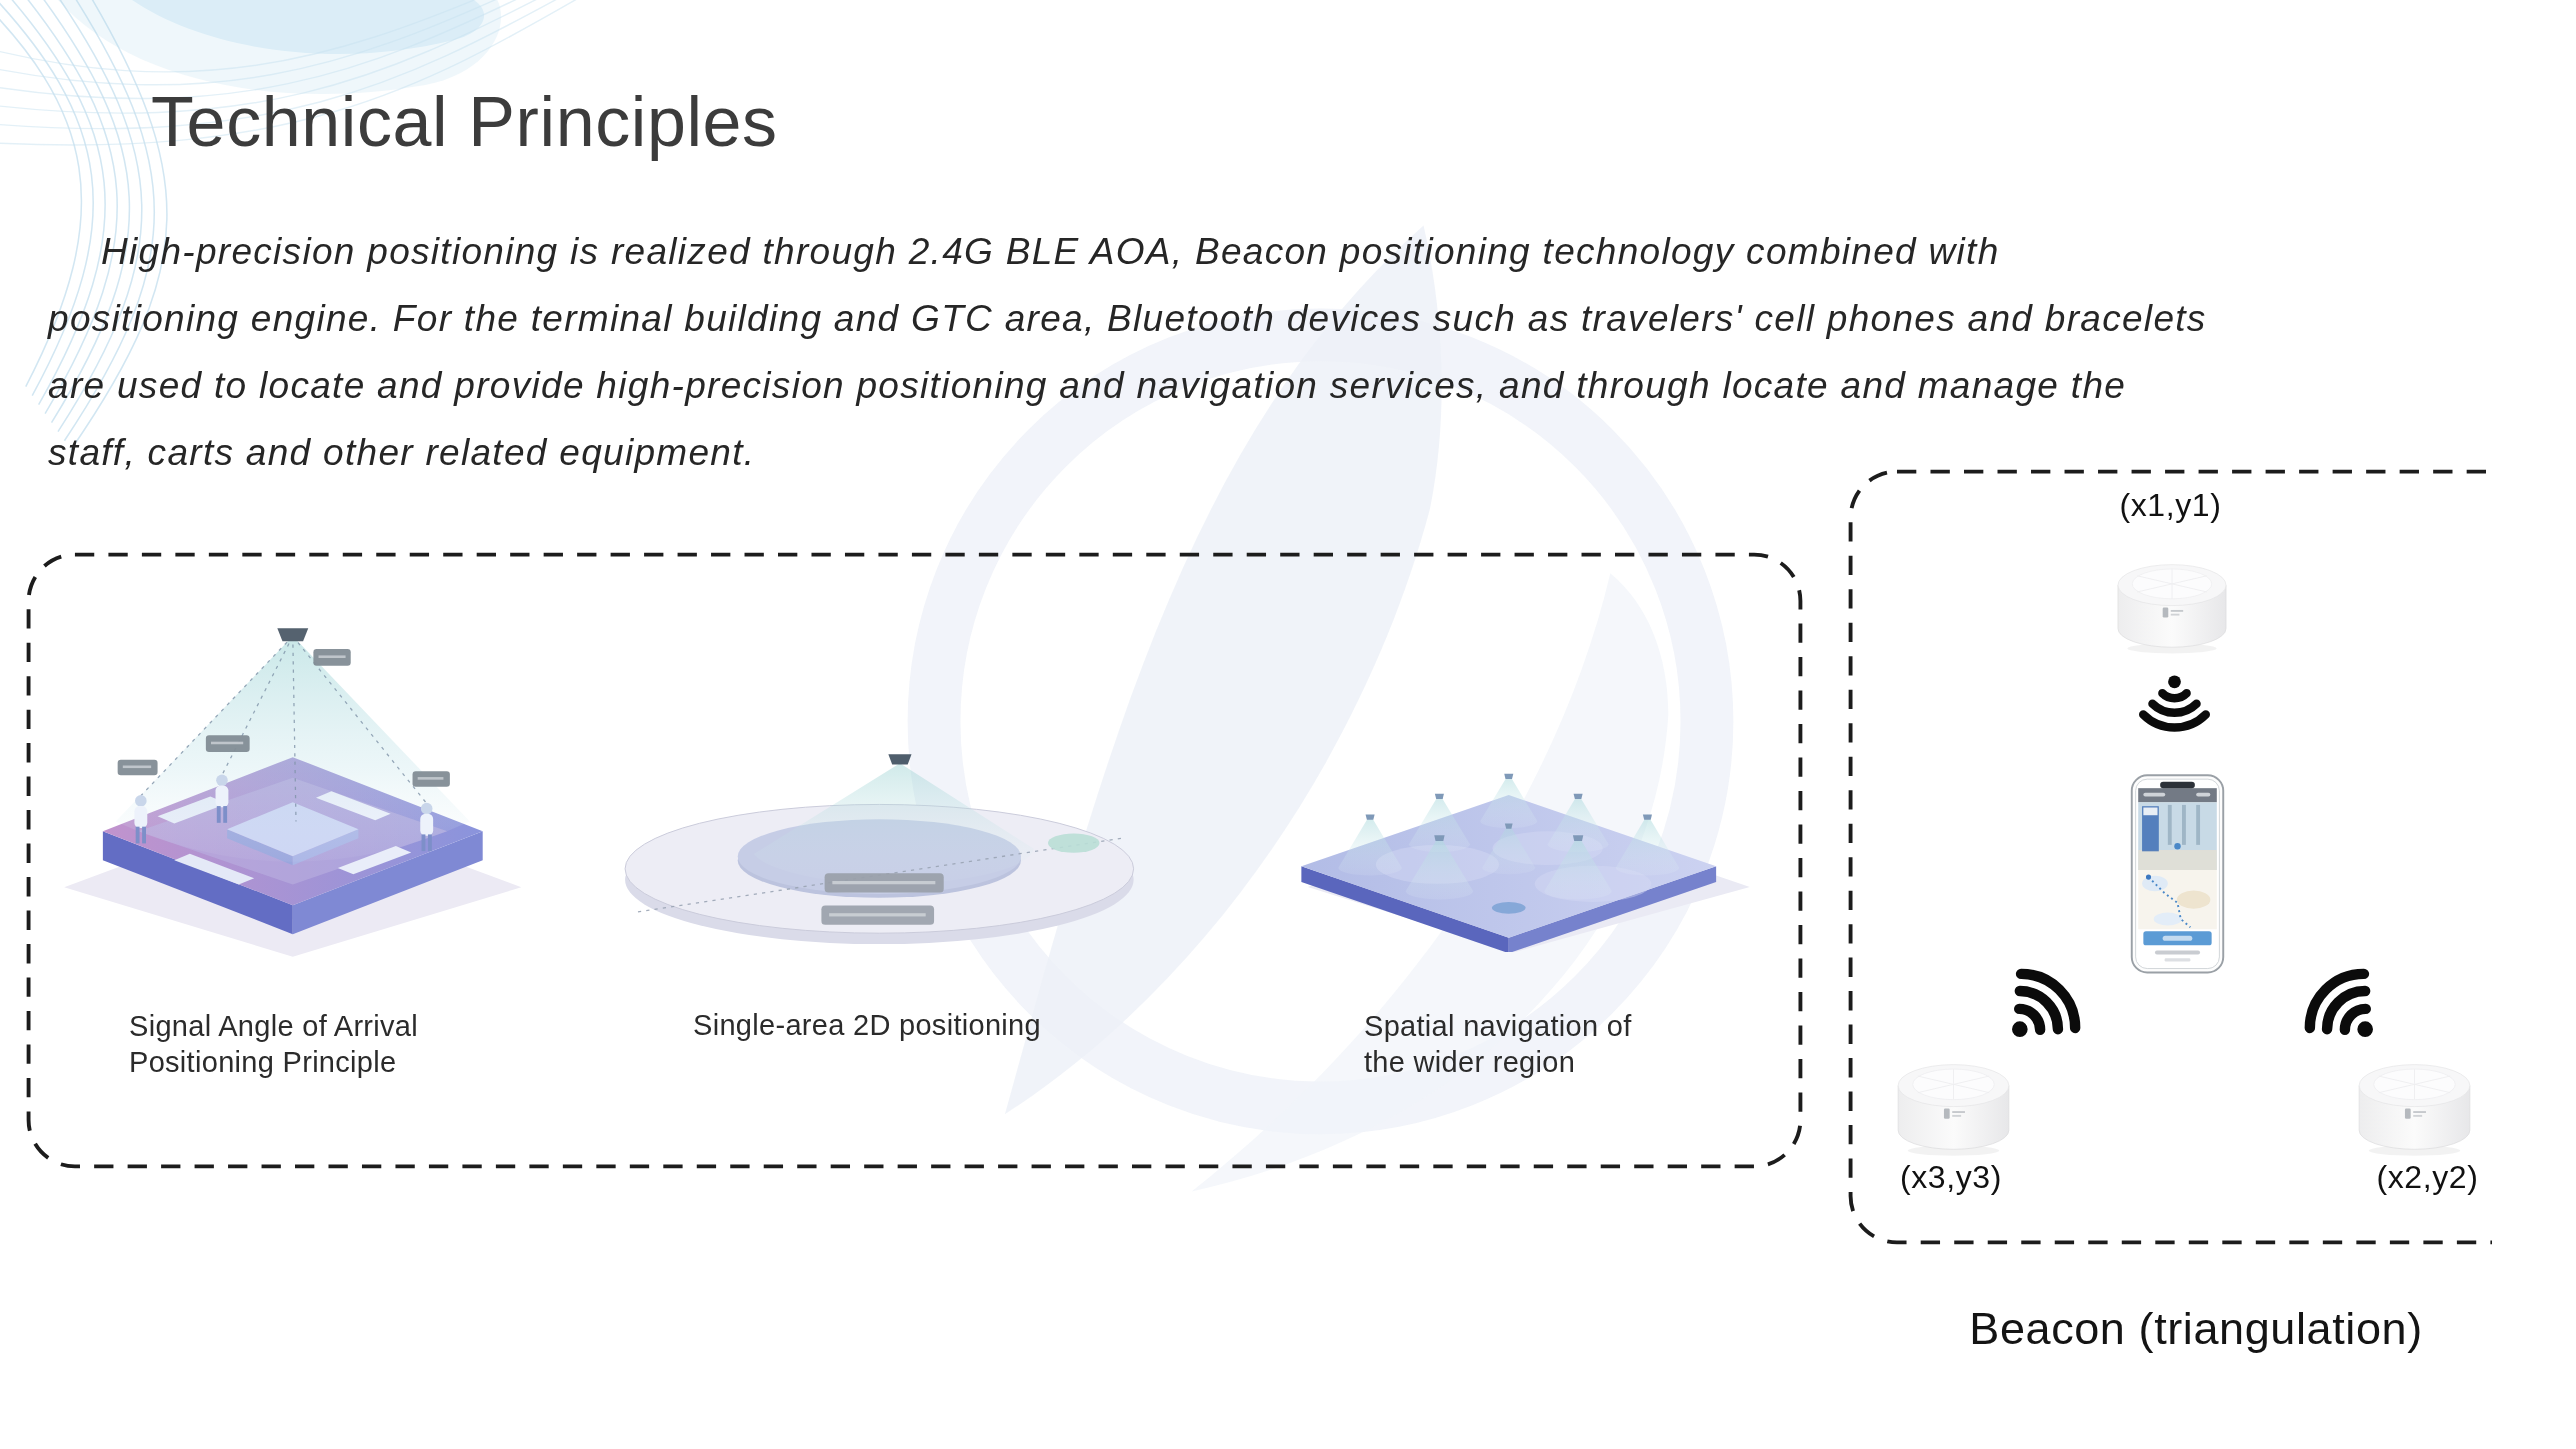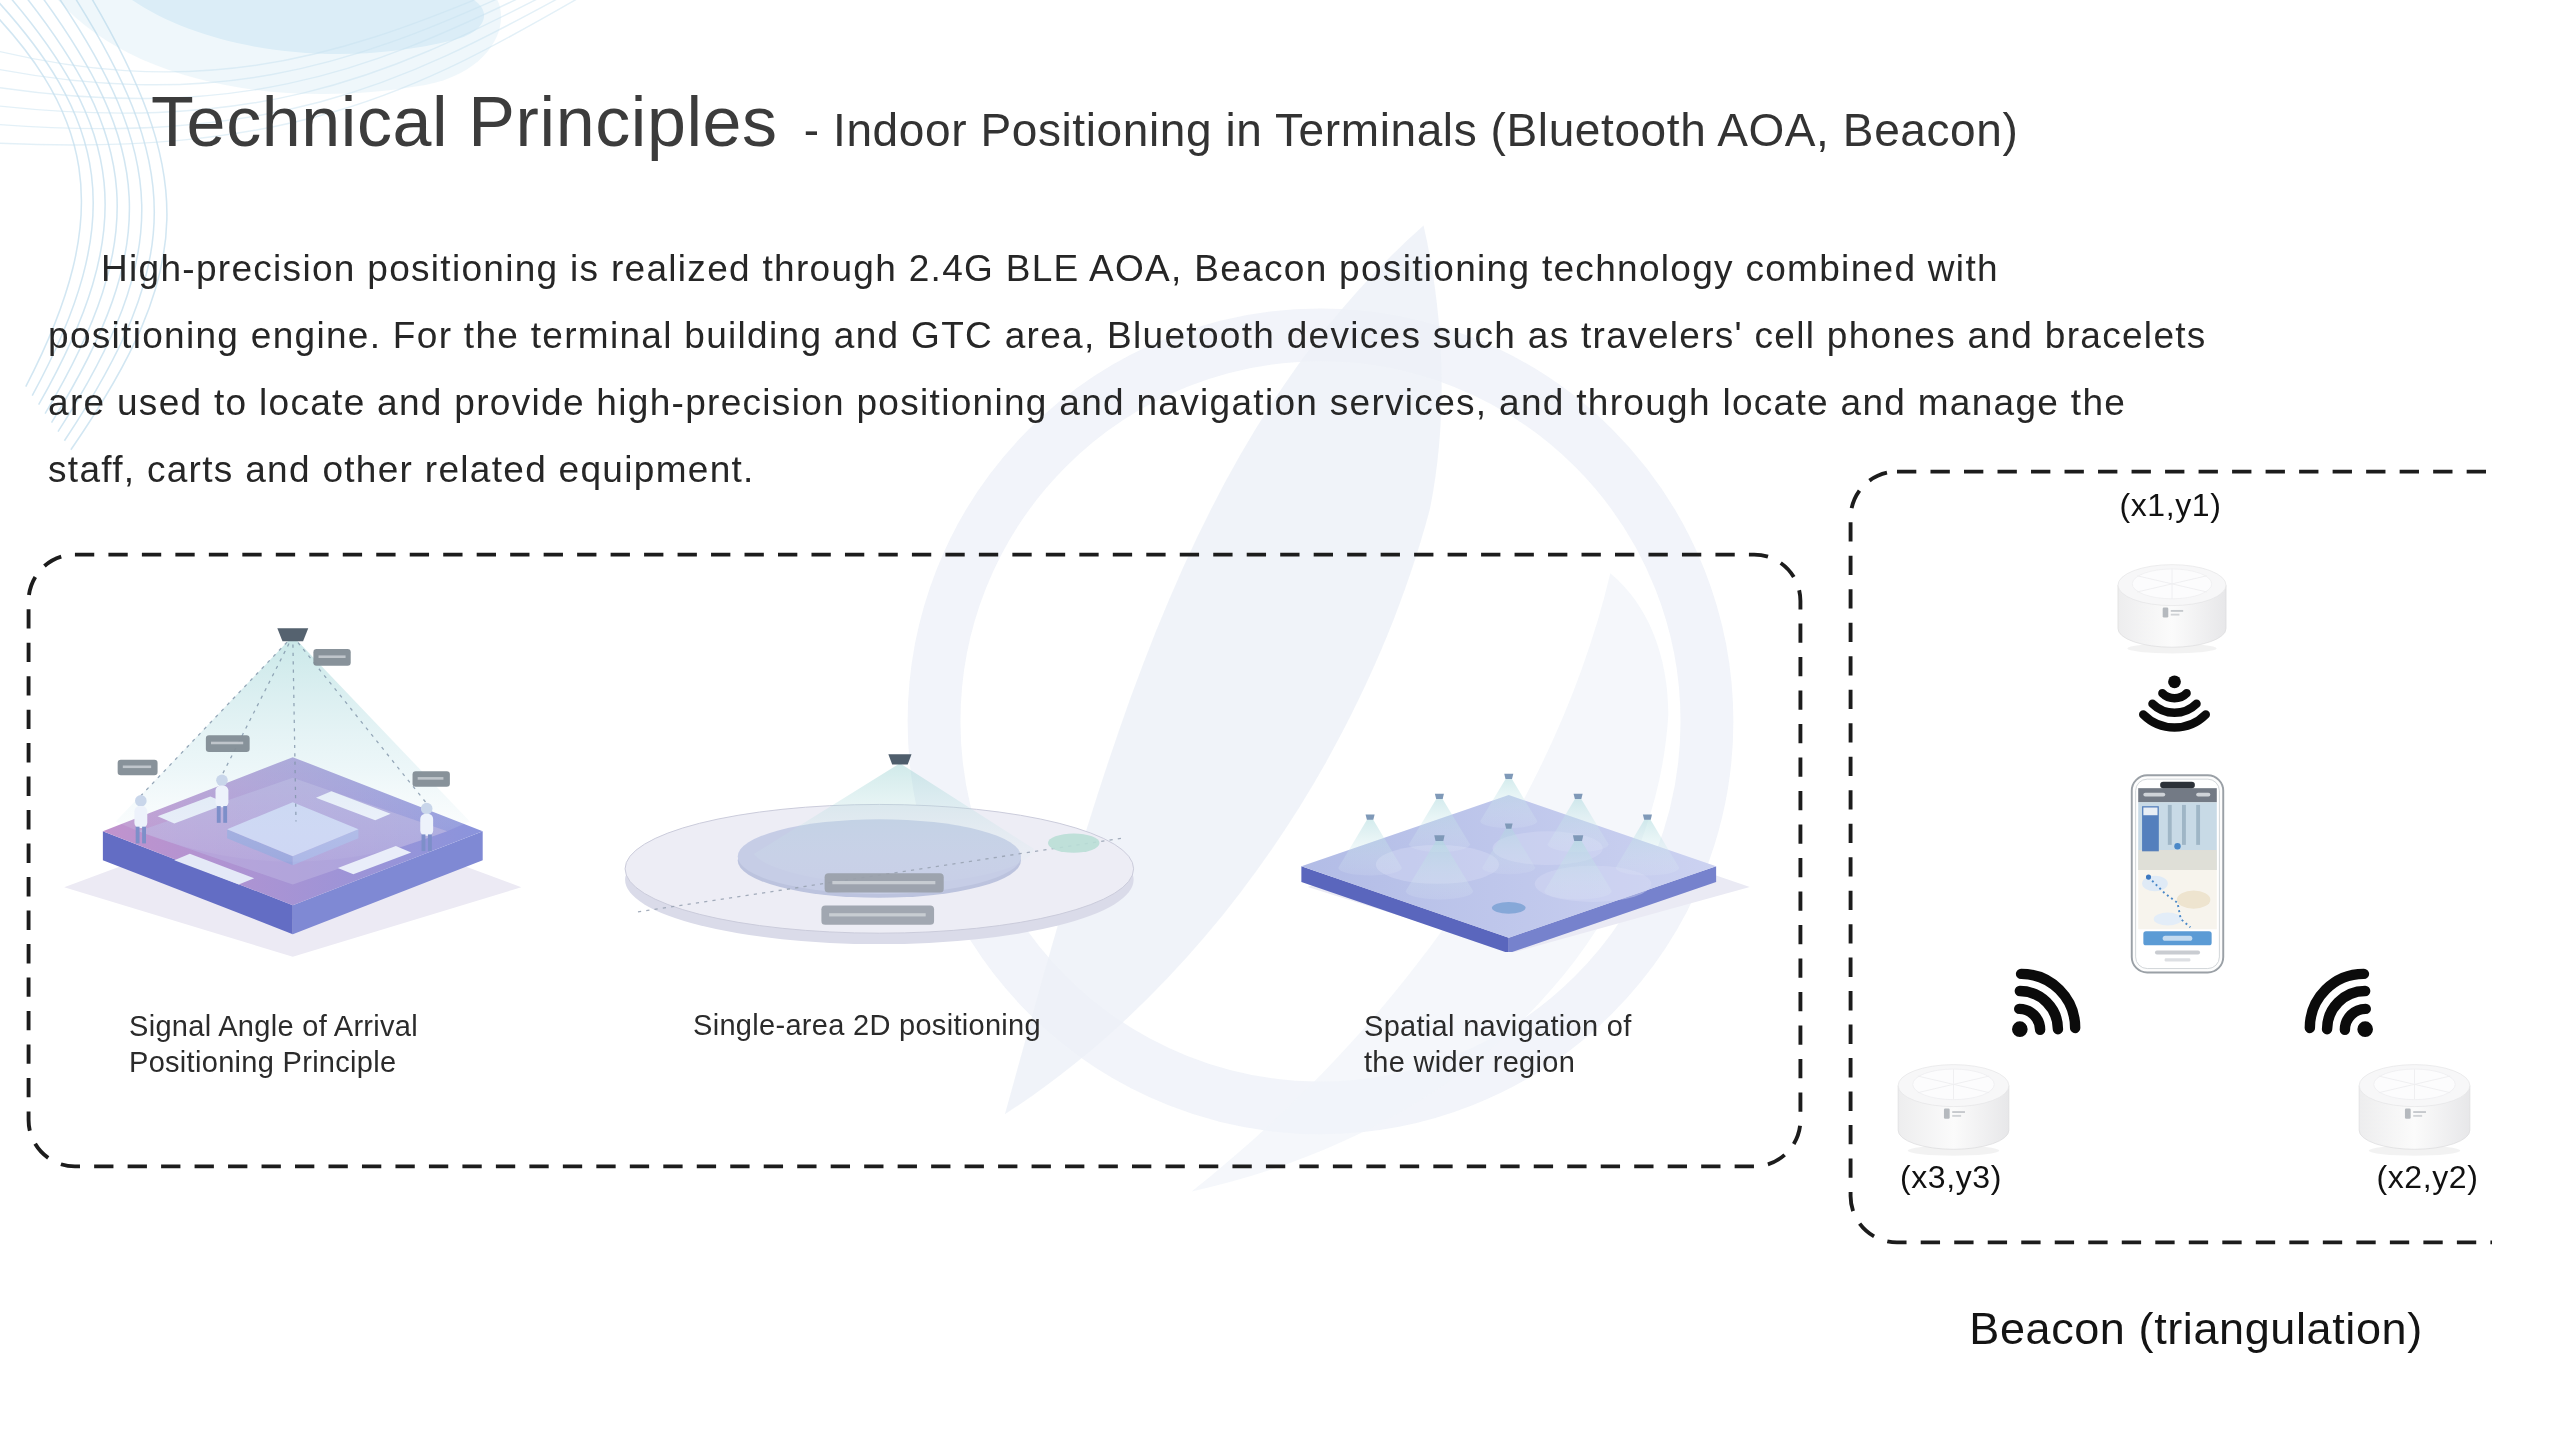--- a/index.html
+++ b/index.html
@@ -4,21 +4,21 @@
 <style>
   html,body{margin:0;padding:0;background:#ffffff;}
   .slide{position:relative;width:2492px;height:1449px;overflow:hidden;background:#ffffff;
          font-family:"Liberation Sans", sans-serif;color:#262626;}
   .abs{position:absolute;}
   .decor{z-index:0;}
   .content{z-index:1;}
   .title-row{left:151px;top:82px;display:flex;align-items:baseline;gap:26px;white-space:nowrap;}
   .title-row h1{margin:0;font-size:70px;font-weight:400;color:#3c3c3c;letter-spacing:0.6px;}
   .subtitle{font-size:46px;font-weight:400;color:#333333;letter-spacing:0.6px;}
-  .intro{left:48px;top:235px;width:2512px;}
+  .intro{left:48px;top:218px;width:2512px;font-style:italic;}
   .intro .line{font-size:37px;line-height:67px;letter-spacing:1.3px;color:#262626;white-space:nowrap;}
   .intro .indent{text-indent:53px;}
   .panel{z-index:1;}
   .border-svg{position:absolute;left:0;top:0;width:100%;height:100%;}
   .caption{font-size:29px;line-height:36px;color:#2b2b2b;letter-spacing:0.3px;}
   .footer-label{font-size:48px;color:#141414;text-align:center;letter-spacing:0.6px;}
   .coord{font-size:32px;color:#111111;text-align:center;letter-spacing:0.6px;white-space:nowrap;}
   .center{text-align:center;}
 </style>
 </head>
@@ -50,21 +50,20 @@
   </svg>
 
   <svg class="abs decor" style="left:831px;top:161px;opacity:0.5;" width="979" height="1095" viewBox="0 0 1520 1700">
     <circle cx="760" cy="870" r="600" fill="none" stroke="#dbe2f0" stroke-width="82" opacity="0.75"></circle>
     <path d="M 920,100 C 560,420 430,900 270,1480 C 610,1260 840,880 930,540 C 960,390 950,230 920,100 Z" fill="#dbe2f0" opacity="0.8"></path>
     <path d="M 1210,640 C 1130,980 900,1330 560,1600 C 1010,1500 1280,1190 1300,860 C 1300,770 1270,690 1210,640 Z" fill="#e3e9f4" opacity="0.75"></path>
   </svg>
 
   <header class="abs content title-row">
     <h1>Technical Principles</h1>
-    <div class="subtitle">- Indoor Positioning in Terminals (Bluetooth AOA, Beacon)</div>
   </header>
 
   <div class="abs content intro">
     <div class="line indent">High-precision positioning is realized through 2.4G BLE AOA, Beacon positioning technology combined with</div>
     <div class="line">positioning engine. For the terminal building and GTC area, Bluetooth devices such as travelers' cell phones and bracelets</div>
     <div class="line">are used to locate and provide high-precision positioning and navigation services, and through locate and manage the</div>
     <div class="line">staff, carts and other related equipment.</div>
   </div>
 
   <div class="abs content panel" style="left:26px;top:552px;width:1777px;height:617px;">

